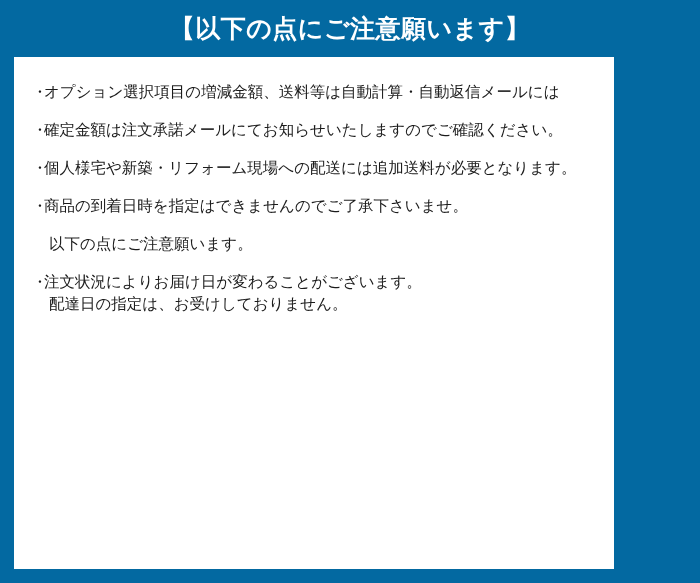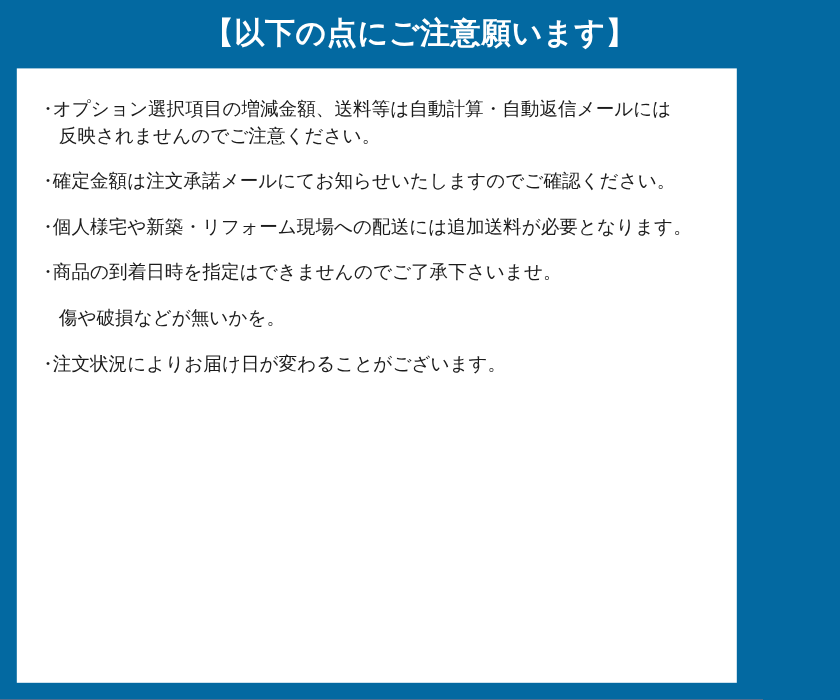--- a/index.html
+++ b/index.html
@@ -79,40 +79,40 @@
 </head>
 <body>
 
 <div class="notice-panel">
   <div class="notice-title">【以下の点にご注意願います】</div>
   <div class="notice-body">
     <ul class="notice-list">
 
       <li class="notice-item">
         <div class="line first"><span class="bullet">・</span><span>オプション選択項目の増減金額、送料等は自動計算・自動返信メールには</span></div>
-        <div class="line cont">反映されませんのでご注意ください。</div>
       </li>
 
       <li class="notice-item">
         <div class="line first"><span class="bullet">・</span><span>確定金額は注文承諾メールにてお知らせいたしますのでご確認ください。</span></div>
       </li>
 
       <li class="notice-item">
         <div class="line first"><span class="bullet">・</span><span>個人様宅や新築・リフォーム現場への配送には追加送料が必要となります。</span></div>
       </li>
 
 
       <li class="notice-item">
         <div class="line first"><span class="bullet">・</span><span>商品の到着日時を指定はできませんのでご了承下さいませ。</span></div>
       </li>
 
 
       <li class="notice-item">
-        <div class="line cont">傷や破損などが無いかを。</div>
+        <div class="line cont">以下の点にご注意願います。</div>
       </li>
 
       <li class="notice-item">
         <div class="line first"><span class="bullet">・</span><span>注文状況によりお届け日が変わることがございます。</span></div>
+        <div class="line cont">配達日の指定は、お受けしておりません。</div>
       </li>
 
     </ul>
   </div>
 </div>
 
 </body></html>

